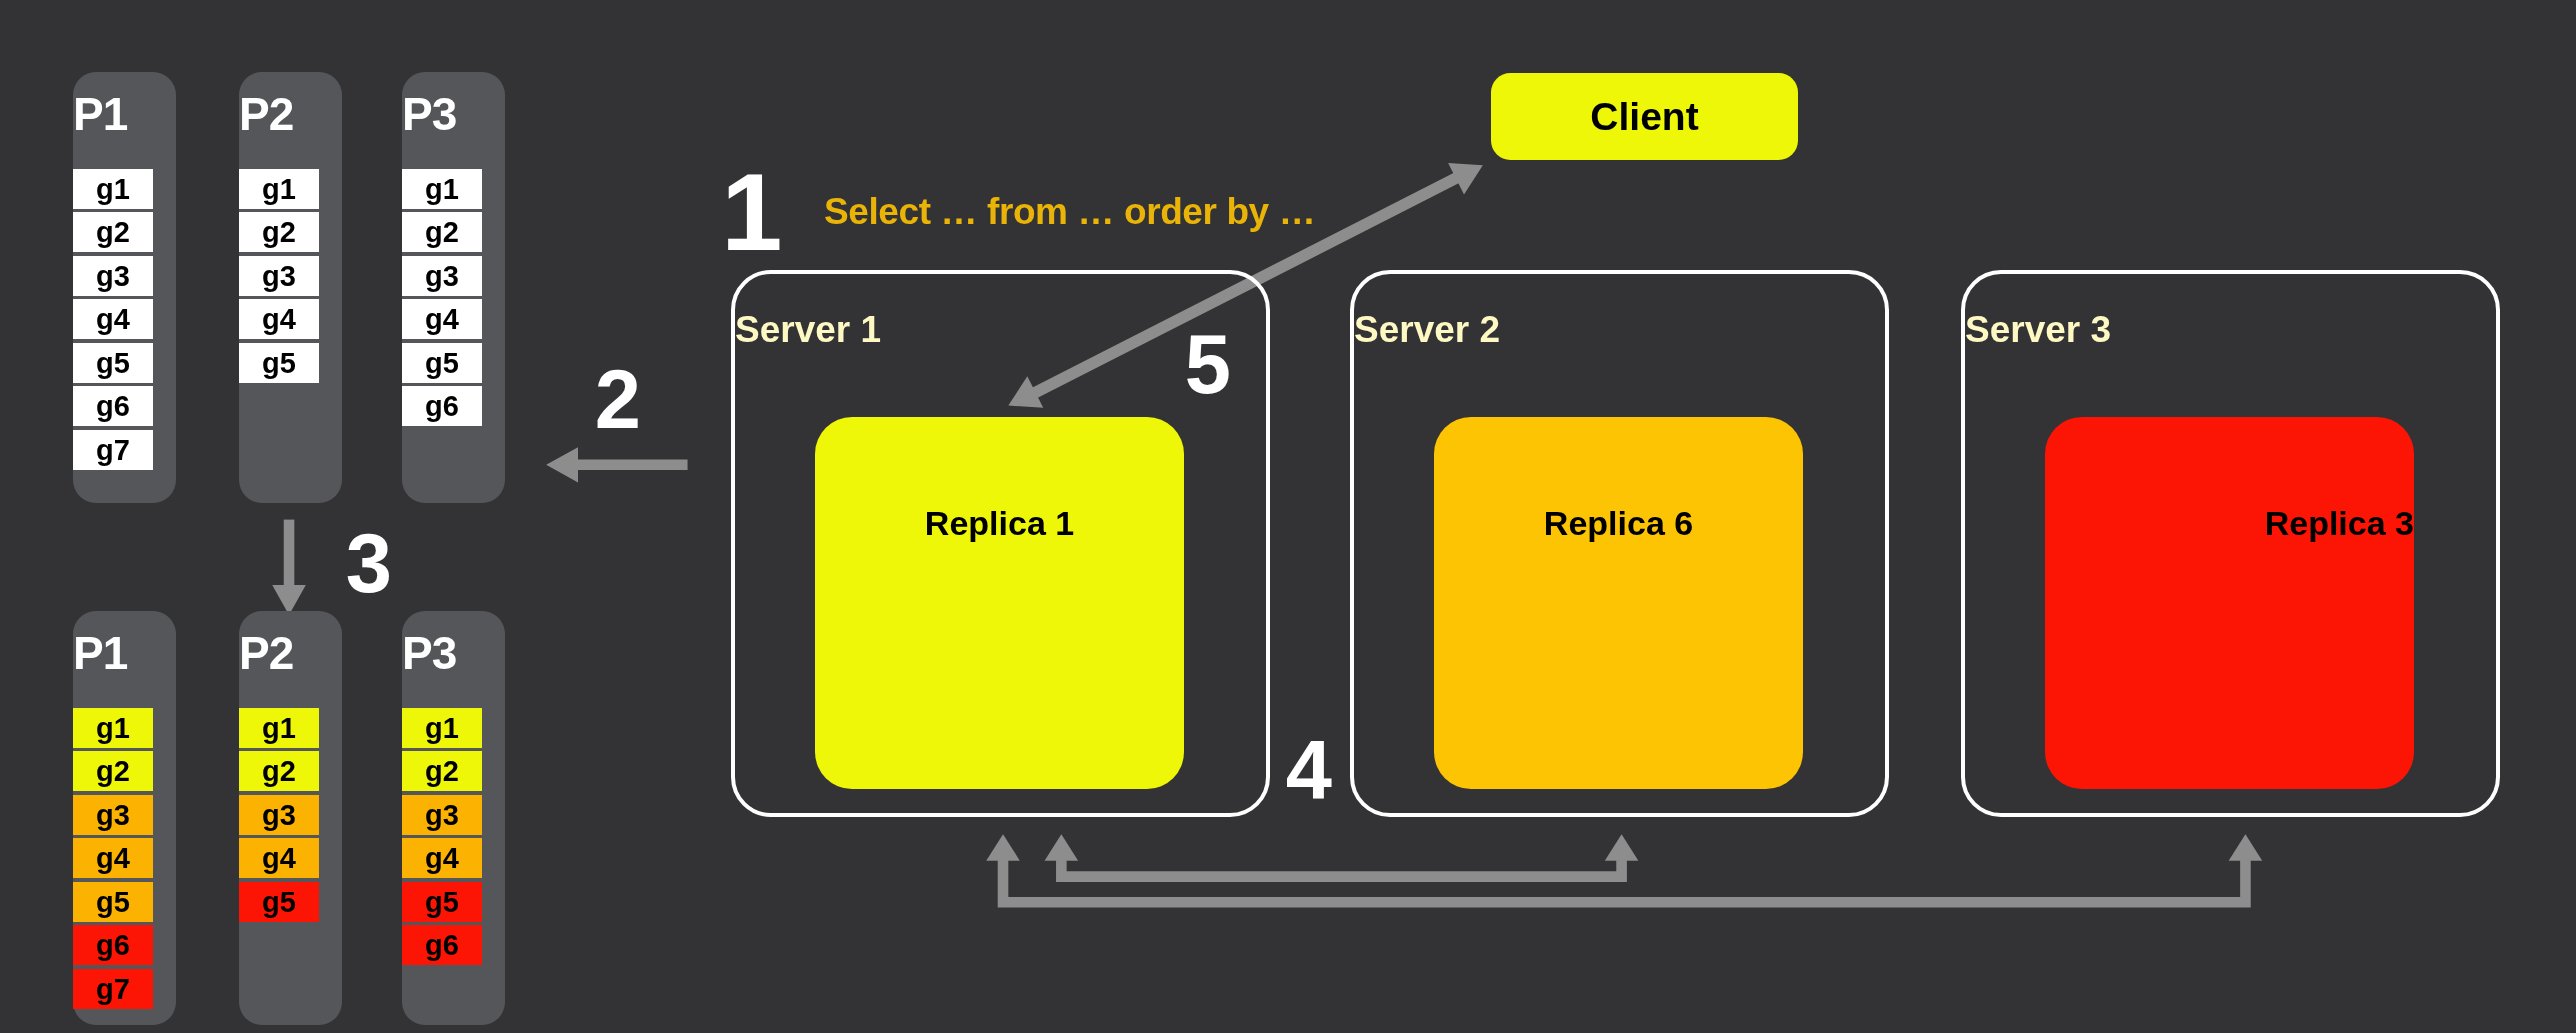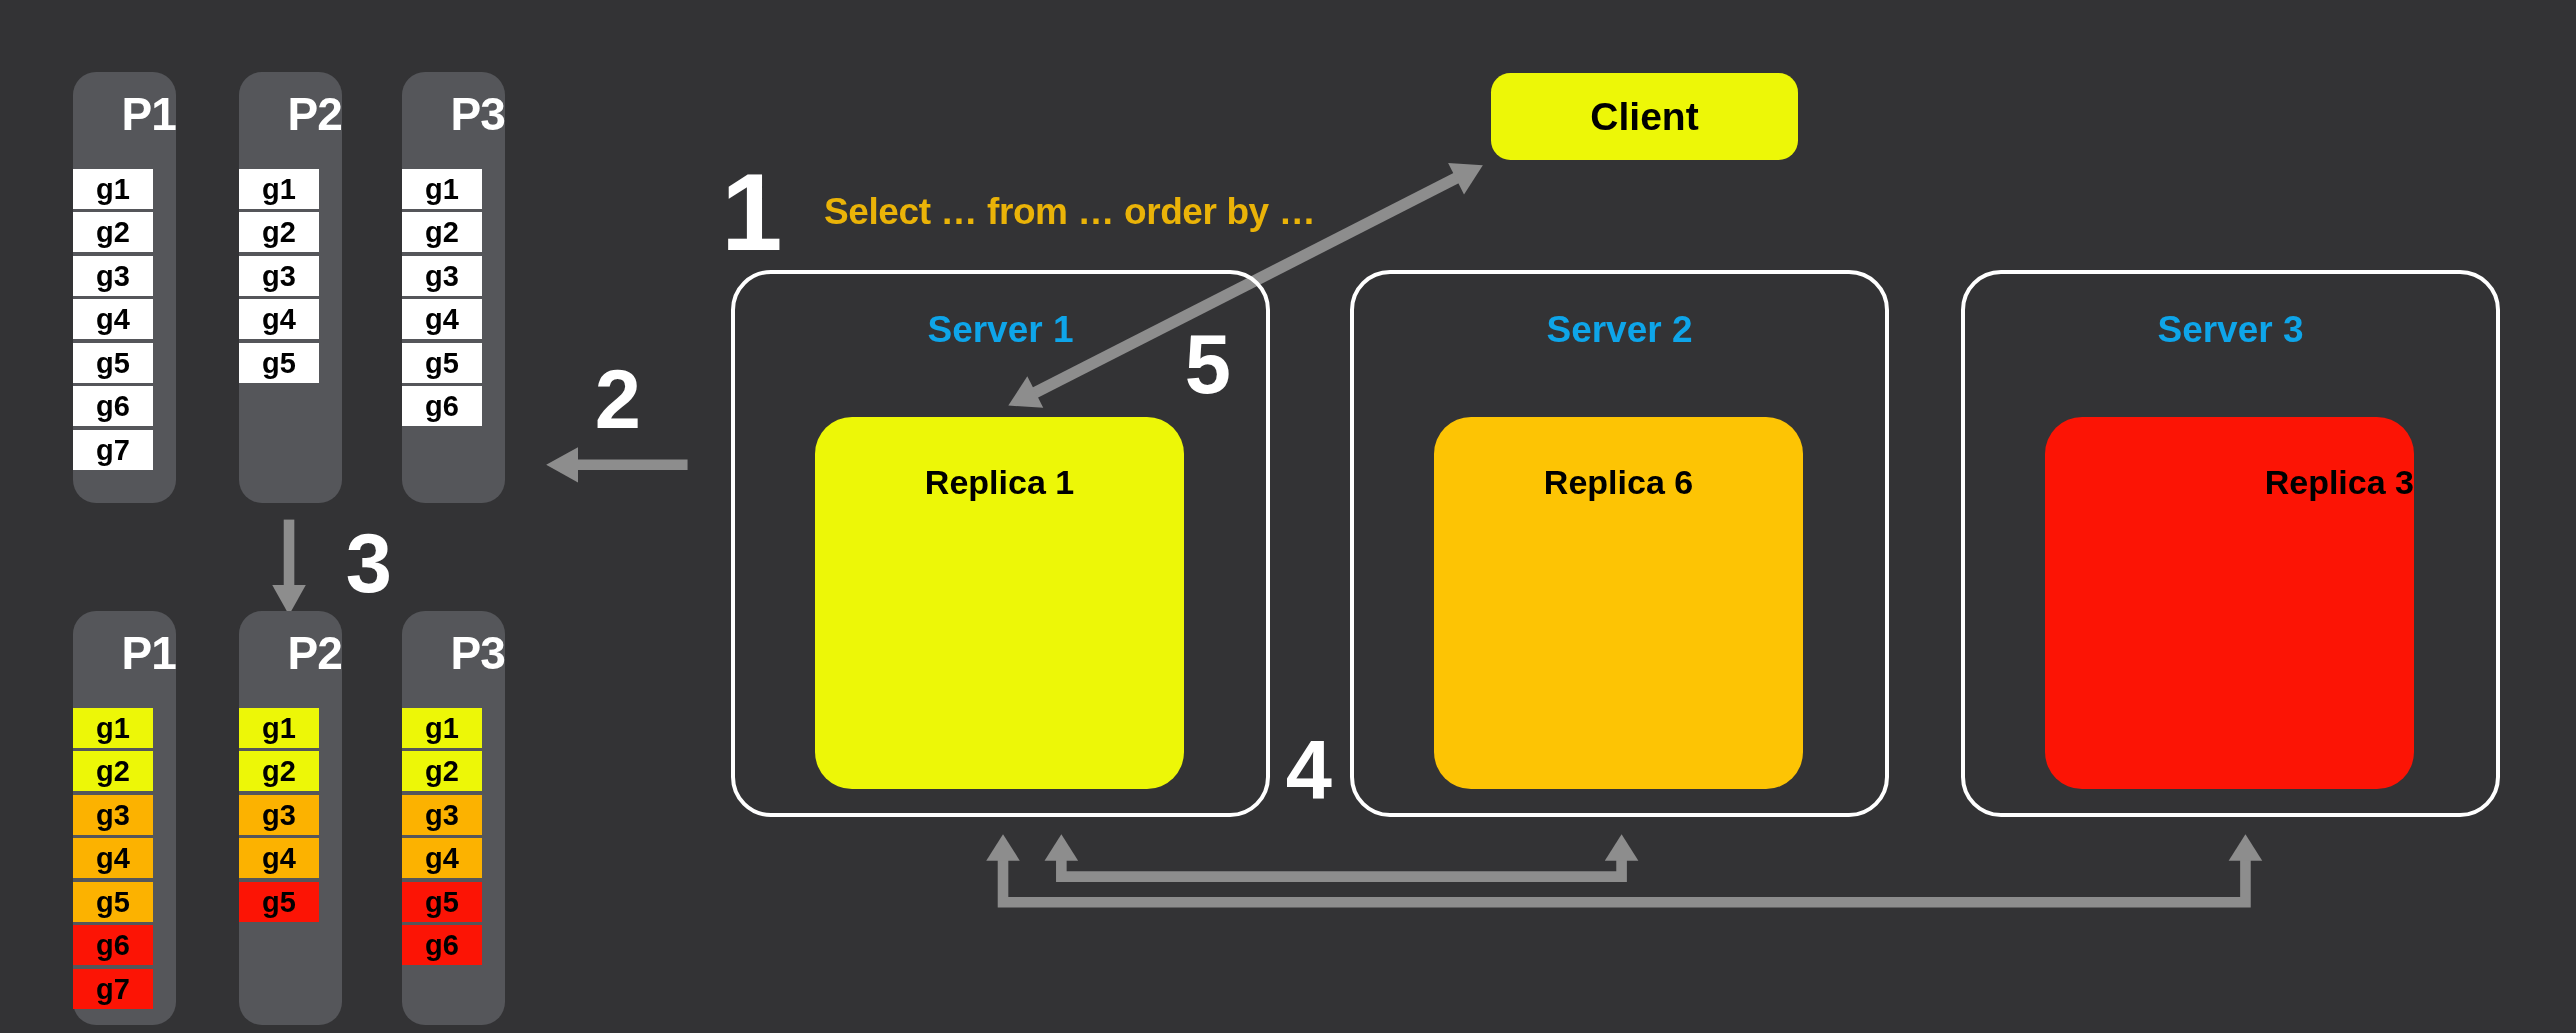--- a/index.html
+++ b/index.html
@@ -15,39 +15,39 @@
   
   .pgroup{position:absolute;left:0;width:530px;}
   #pgroup-top{top:72px;height:431px;}
   #pgroup-bottom{top:611px;height:414px;}
   .pcol{position:absolute;top:0;width:103px;background:var(--column_gray,#55565a);border-radius:23px;}
   #pgroup-top .pcol{height:431px;}
   #pgroup-bottom .pcol{height:414px;}
   .pcol:nth-child(1){left:73px;}
   .pcol:nth-child(2){left:239px;}
   .pcol:nth-child(3){left:402px;}
-  .pcol-title{padding-top:17.7px;height:49px;line-height:49px;font-size:46px;color:#fff;text-align:right;letter-spacing:-0.9px;}
+  .pcol-title{padding-top:17.7px;height:49px;line-height:49px;font-size:46px;color:#fff;text-align:left;letter-spacing:-0.9px;}
   .pcol-items{margin-top:30px;display:flex;flex-direction:column;gap:3.5px;align-items:flex-start;}
   .g-item{width:80px;height:40px;line-height:41px;font-size:29px;color:#000;text-align:center;}
   .c-white{background:#ffffff;}
   .c-yellow{background:var(--yellow,#edf707);}
   .c-orange{background:var(--orange,#fcb200);}
   .c-red{background:var(--red,#fc1405);}
   
   #servers{position:absolute;left:0;top:0;}
   .server{position:absolute;top:270px;width:539px;height:547px;border:4.4px solid #fff;border-radius:40px;box-sizing:border-box;}
   .server:nth-child(1){left:731px;}
   .server:nth-child(2){left:1350px;}
   .server:nth-child(3){left:1961px;}
-  .server-title{margin-top:35px;text-align:center;font-size:37px;color:#0ea5e9;}
+  .server-title{margin-top:35px;text-align:left;font-size:37px;color:#fef9c3;}
   .replica{position:absolute;left:80px;top:143px;width:369px;height:372px;border-radius:37px;text-align:center;}
   .server:nth-child(1) .replica{background:var(--yellow,#edf707);}
   .server:nth-child(2) .replica{background:var(--replica2,#fdc404);}
   .server:nth-child(3) .replica{background:var(--red,#fc1405);text-align:right;}
-  .replica-label{display:block;padding-top:46px;font-size:34px;color:#000;}
+  .replica-label{display:block;padding-top:46px;font-size:34px;color:#000;margin-top:41px;}
   
   #client{position:absolute;left:1491px;top:73px;width:307px;height:87px;background:var(--yellow,#edf707);
     border-radius:19.4px;display:flex;align-items:center;justify-content:center;font-size:39px;color:#000;}
   
   .stepnum{position:absolute;transform:translate(-50%,-50%);color:#fff;line-height:1;font-size:83px;letter-spacing:-1.8px;}
   #step1-num{left:751px;top:212px;font-size:110px;}
   #step2-num{left:617px;top:399px;}
   #step3-num{left:368px;top:563px;}
   #step4-num{left:1308px;top:770px;}
   #step5-num{left:1207px;top:364px;}

